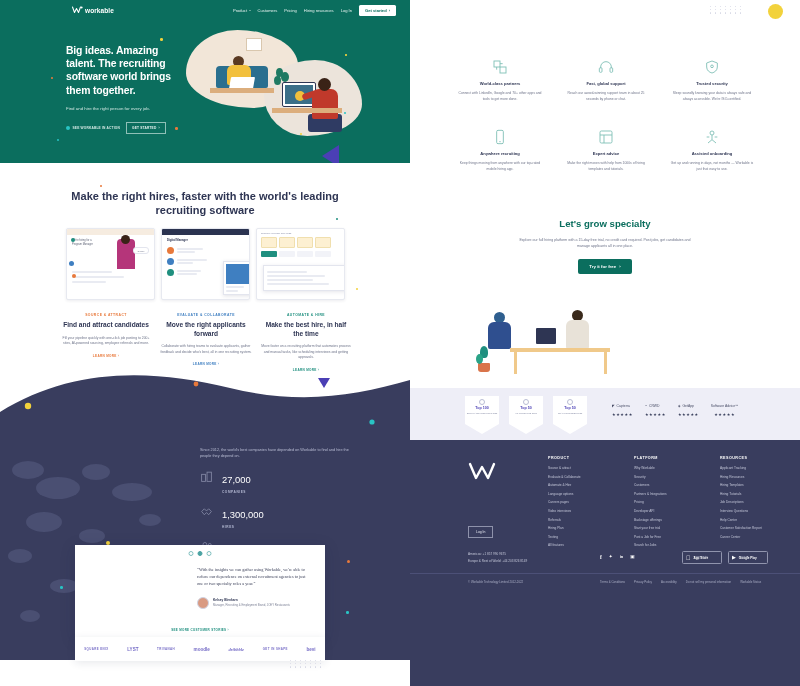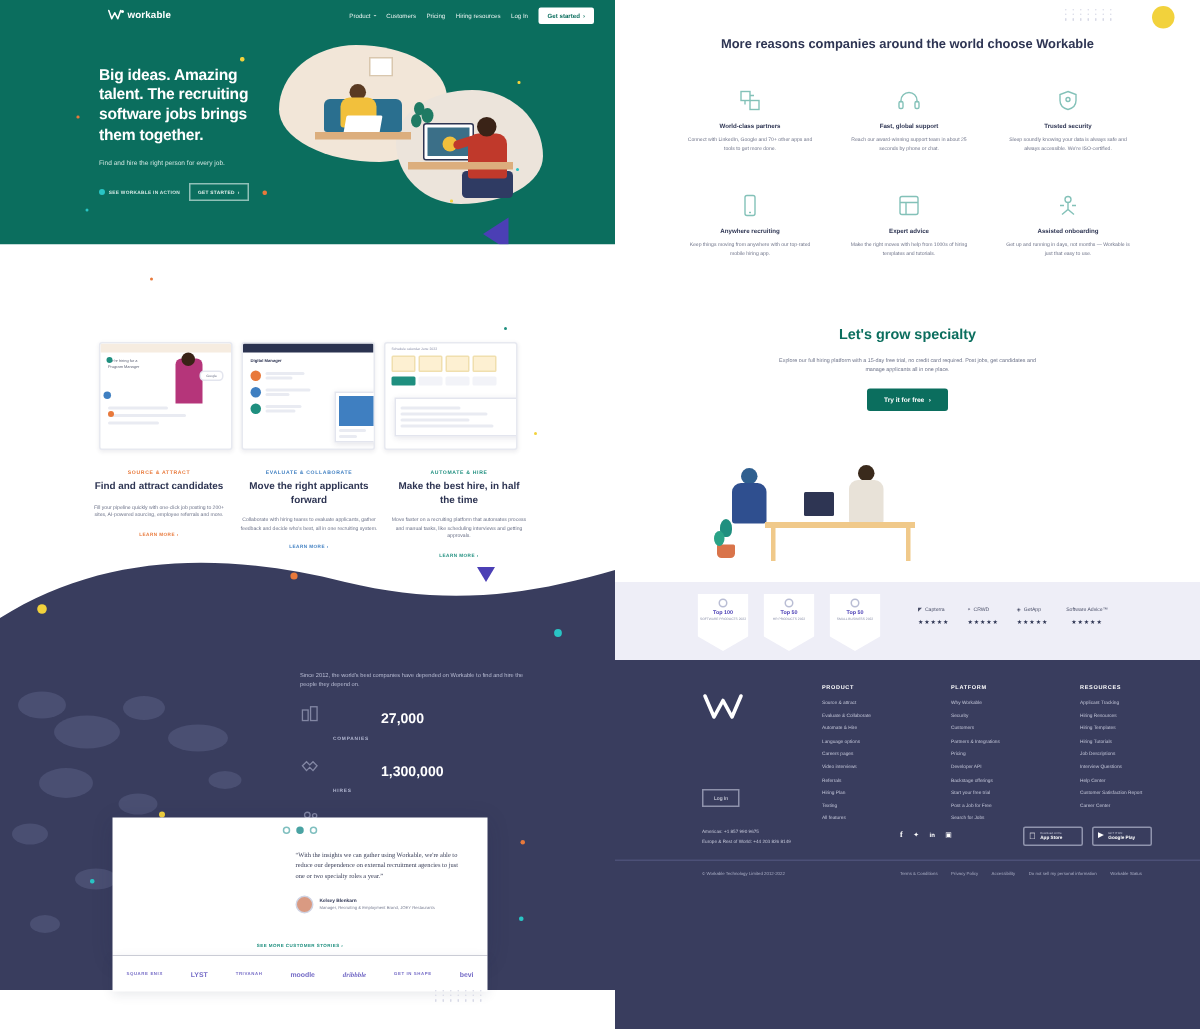--- a/index.html
+++ b/index.html
@@ -101,21 +101,21 @@
   .feat-h { font-size: 6.6px; font-weight: bold; color: #2e3553; line-height: 1.3; }
   .feat-p { font-size: 3.4px; color: #6d7389; line-height: 1.62; margin-top: 6px; }
   .feat-link { margin-top: 7px; font-size: 3.1px; font-weight: bold; letter-spacing: .3px; }
 
   
   .wave { position: absolute; left: 0; top: 360px; width: 410px; height: 300px; }
   .stats-txt { position: absolute; left: 200px; top: 447px; width: 150px; }
   .stats-lead { font-size: 3.8px; color: #b9bdd4; line-height: 1.6; }
   .stat { display: flex; align-items: flex-start; gap: 9px; margin-top: 10px; }
   .stat-ic { width: 13px; height: 13px; opacity: .6; }
-  .stat-num { font-size: 9.4px; font-weight: bold; color: #fff; line-height: 1; margin-left: 32px; }
+  .stat-num { font-size: 9.4px; font-weight: normal; color: #fff; line-height: 1; }
   .stat-lbl { font-size: 3.2px; font-weight: bold; letter-spacing: .55px; color: #b3b8d2; margin-top: 3px; }
 
   
   .tcard { position: absolute; left: 75px; top: 545px; width: 250px; height: 92px;
            background: #fff; box-shadow: 0 3px 14px rgba(30,35,70,.18); }
   .tdots { position: absolute; left: 50%; transform: translateX(-50%); top: 6px; display: flex; gap: 4px; align-items: center; }
   .tdot { width: 5px; height: 5px; border-radius: 50%; border: .7px solid #7fbfbf; }
   .tdot.on { background: #4aa3a3; border-color: #4aa3a3; }
   .t-left { position: absolute; left: 18px; top: 24px; width: 86px; text-align: center;
             font-size: 8.4px; font-weight: bold; color: #4b3fb5; line-height: 1.28; }
@@ -233,21 +233,21 @@
           <span class="nav-link">Hiring resources</span>
           <span class="nav-link">Log In</span>
           <span class="nav-cta">
             <span>Get started</span>
             <span class="arr">›</span>
           </span>
         </div>
       </div>
 
       <div class="hero-inner">
-        <div class="hero-title">Big ideas. Amazing talent. The recruiting software jobs brings them together.</div>
+        <div class="hero-title">Big ideas. Amazing talent. The recruiting software world brings them together.</div>
         <div class="hero-sub">Find and hire the right person for every job.</div>
         <div class="hero-btns">
           <span class="hero-btn-link">
             <i class="play-dot"></i>
             <span>SEE WORKABLE IN ACTION</span>
           </span>
           <span class="hero-btn-outline">
             <span>GET STARTED</span>
             <span>›</span>
           </span>
@@ -284,20 +284,21 @@
       <i class="dot" style="left:51px;top:77px;width:1.8px;height:1.8px;background:#e8793b;"></i>
       <i class="dot" style="left:175px;top:127px;width:2.6px;height:2.6px;background:#e8793b;"></i>
       <i class="dot" style="left:345px;top:54px;width:1.6px;height:1.6px;background:#f2d23c;"></i>
       <i class="dot" style="left:344px;top:112px;width:2.4px;height:2.4px;background:#29c4c4;"></i>
       <i class="dot" style="left:57px;top:139px;width:2.4px;height:2.4px;background:#29c4c4;"></i>
       <i class="dot" style="left:300px;top:133px;width:1.8px;height:1.8px;background:#f2d23c;"></i>
       <div class="tri"></div>
     </div>
 
     <div class="sec2">
+      <div class="s2-title">Make the right hires, faster with the world's leading recruiting software</div>
 
       <i class="dot" style="left:100px;top:22px;width:2.2px;height:2.2px;background:#e8793b;"></i>
       <i class="dot" style="left:336px;top:55px;width:2.4px;height:2.4px;background:#1f8f7f;"></i>
       <i class="dot" style="left:356px;top:125px;width:2px;height:2px;background:#f2d23c;"></i>
 
       <div class="cards">
         <div class="card">
           <div class="card-bar light"></div>
           <div style="padding:4px 5px;font-size:2.6px;color:#5d6275;line-height:1.5;">We're hiring for a<br>Program Manager</div>
           <div class="mini-av" style="left:4px;top:9px;background:#1f8f7f;width:4px;height:4px;"></div>
@@ -540,21 +541,20 @@
       <i></i>
         <i></i>
         <i></i>
         <i></i>
         <i></i>
         <i></i>
         <i></i>
     </div>
     <i class="dot" style="left:358px;top:4px;width:15px;height:15px;background:#f2d23c;"></i>
 
-    <div class="r-title">More reasons companies around the world choose Workable</div>
 
     <div class="grid6">
       <div class="cell">
         <div class="cell-ic">
           <svg width="16" height="16" viewBox="0 0 24 24" fill="none" stroke="#1f8f7f" stroke-width="1.4">
               <rect x="3" y="3" width="9" height="9"></rect>
               <rect x="12" y="12" width="9" height="9"></rect>
               <path d="M12 7h4M7 12v4"></path>
             </svg>
         </div>

